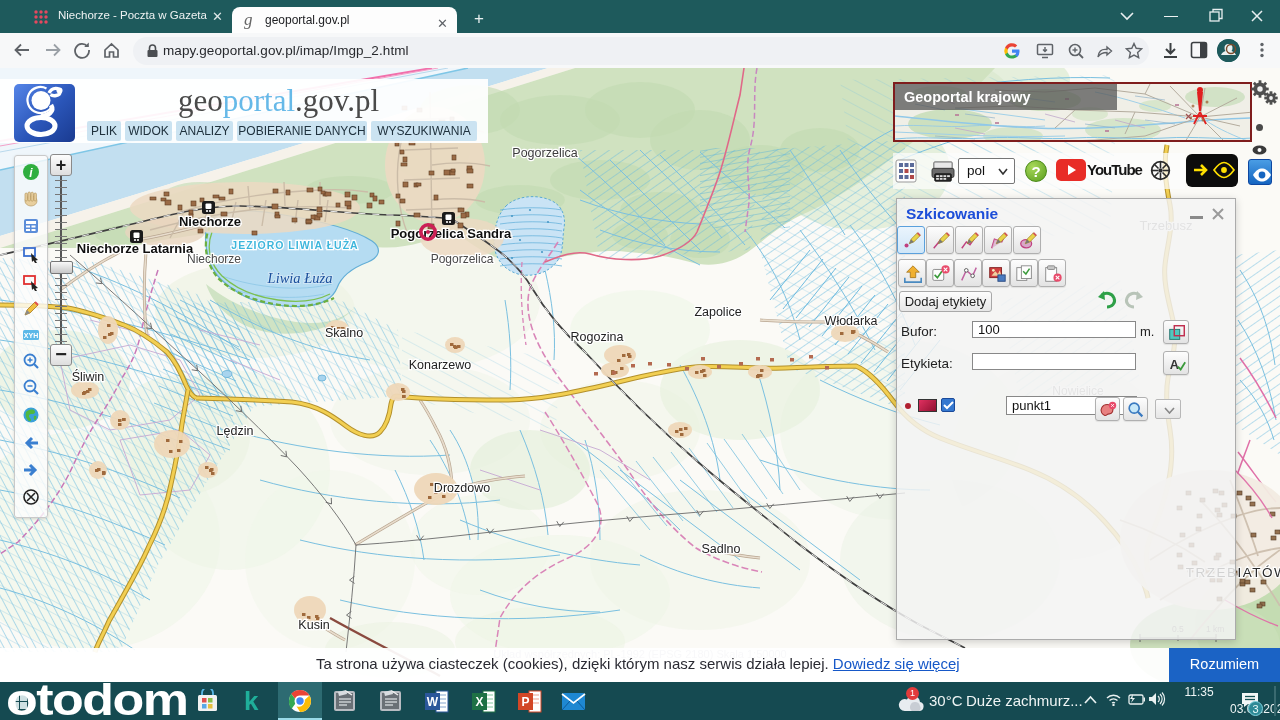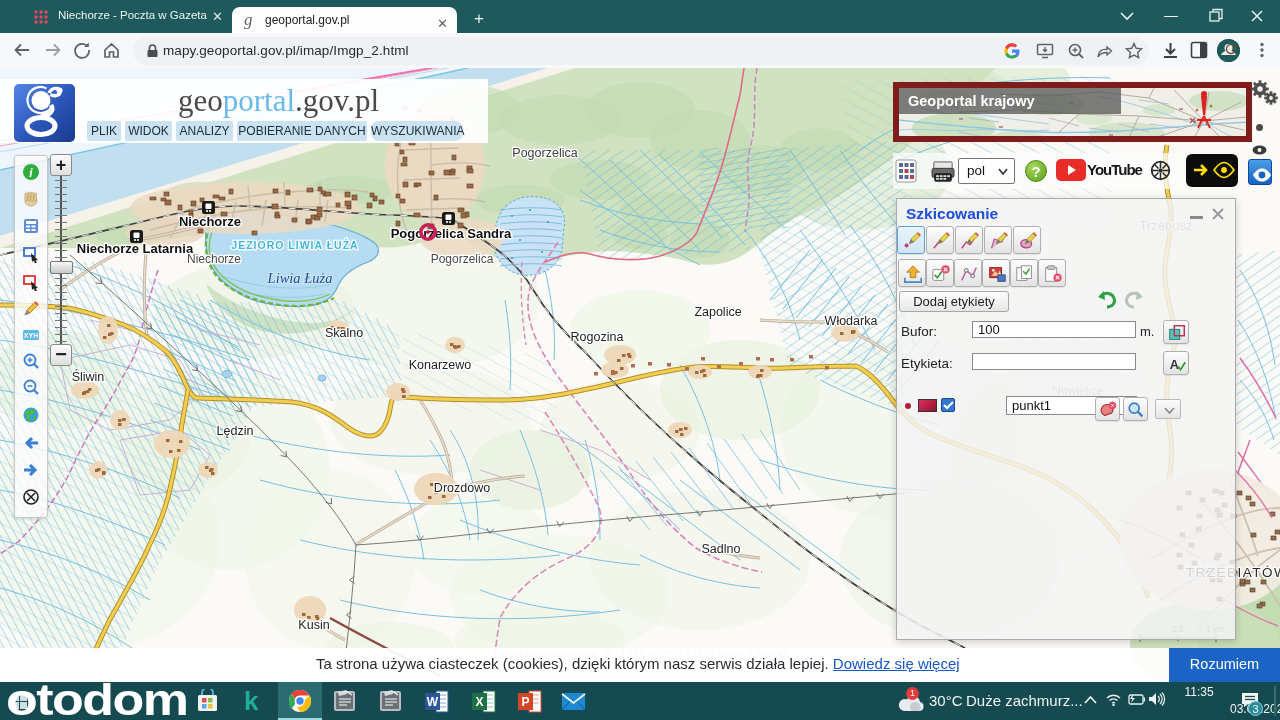--- a/index.html
+++ b/index.html
@@ -610,21 +610,21 @@
 <circle cx="45.5" cy="6.5" r="3" fill="#fff"></circle>
 <path d="M37,21 C41,28 34,31.5 27,32.5" fill="none" stroke="#fff" stroke-width="4.6"></path>
 <ellipse cx="27" cy="42" rx="14" ry="8.5" fill="none" stroke="#fff" stroke-width="5"></ellipse>
 </svg>
     </div>
 <div class="abs" style="left:178px;top:83px;font-family:'Liberation Serif',serif;font-size:31px;color:#4a4a4a;"><span>geo</span><span style="color:#66b9e8">portal</span><span>.gov.pl</span></div>
 <div class="abs" style="left:87px;top:121px;width:34px;height:20px;background:#cbe3f1;border-radius:2px;font-size:12px;color:#20323e;text-align:center;line-height:20px;white-space:nowrap;">PLIK</div>
 <div class="abs" style="left:125px;top:121px;width:47px;height:20px;background:#cbe3f1;border-radius:2px;font-size:12px;color:#20323e;text-align:center;line-height:20px;white-space:nowrap;">WIDOK</div>
 <div class="abs" style="left:176px;top:121px;width:57px;height:20px;background:#cbe3f1;border-radius:2px;font-size:12px;color:#20323e;text-align:center;line-height:20px;white-space:nowrap;">ANALIZY</div>
 <div class="abs" style="left:237px;top:121px;width:130px;height:20px;background:#cbe3f1;border-radius:2px;font-size:12px;color:#20323e;text-align:center;line-height:20px;white-space:nowrap;">POBIERANIE DANYCH</div>
-<div class="abs" style="left:371px;top:121px;width:92px;height:20px;background:#cbe3f1;border-radius:8px;font-size:12px;color:#20323e;text-align:center;line-height:20px;white-space:nowrap;">WYSZUKIWANIA</div>
+<div class="abs" style="left:371px;top:121px;width:106px;height:20px;background:#cbe3f1;border-radius:2px;font-size:12px;color:#20323e;text-align:center;line-height:20px;white-space:nowrap;">WYSZUKIWANIA</div>
 <div class="abs" style="left:14px;top:155px;width:34px;height:363px;background:rgba(252,252,252,0.8);border:1px solid #c9c9c9;border-radius:3px;box-shadow:0 1px 3px rgba(0,0,0,0.15);"></div>
 <svg class="abs" style="left:22px;top:163px" width="18" height="18" viewBox="0 0 18 18">
       <circle cx="9" cy="9" r="8" fill="#2fae3f"></circle>
       <text x="9" y="13.5" font-size="12" font-weight="bold" fill="#fff" text-anchor="middle" font-style="italic">i</text>
     </svg>
 <svg class="abs" style="left:22px;top:190px" width="18" height="18" viewBox="0 0 18 18">
       <g fill="#e8cf9e" stroke="#b89a60" stroke-width="0.7">
         <ellipse cx="9" cy="11" rx="6" ry="5"></ellipse>
         <rect x="3" y="3" width="2.4" height="8" rx="1.2"></rect>
         <rect x="6" y="2" width="2.4" height="9" rx="1.2"></rect>
@@ -704,21 +704,21 @@
     <div class="abs" style="left:55px;top:292px;width:12px;height:1px;background:#777;"></div>
     <div class="abs" style="left:55px;top:299px;width:12px;height:1px;background:#777;"></div>
     <div class="abs" style="left:55px;top:306px;width:12px;height:1px;background:#777;"></div>
     <div class="abs" style="left:55px;top:313px;width:12px;height:1px;background:#777;"></div>
     <div class="abs" style="left:55px;top:320px;width:12px;height:1px;background:#777;"></div>
     <div class="abs" style="left:55px;top:327px;width:12px;height:1px;background:#777;"></div>
     <div class="abs" style="left:55px;top:334px;width:12px;height:1px;background:#777;"></div>
     <div class="abs" style="left:55px;top:341px;width:12px;height:1px;background:#777;"></div>
 <div class="abs" style="left:50px;top:261px;width:23px;height:13px;background:linear-gradient(#f8f8f8,#c8c8c8);border:1px solid #777;border-radius:2px;"></div>
 <div class="abs" style="left:50px;top:344px;width:22px;height:22px;background:linear-gradient(#fdfdfd,#dedede);border:1px solid #8a8a8a;border-radius:3px;font-size:20px;font-weight:bold;color:#222;text-align:center;line-height:18px;">−</div>
-<div class="abs" style="left:893px;top:82px;width:359px;height:60px;border:6px solid #7f1d1d;overflow:hidden;background:#eef0e8;">
+<div class="abs" style="left:893px;top:82px;width:359px;height:60px;border:2px solid #7f1d1d;overflow:hidden;background:#eef0e8;">
 <svg width="359" height="60" viewBox="0 0 359 60">
 <rect width="359" height="60" fill="#f0efe7"></rect>
 <ellipse cx="55" cy="40" rx="42" ry="15" fill="#cde0bf"></ellipse>
         <ellipse cx="150" cy="16" rx="36" ry="11" fill="#cde0bf"></ellipse>
         <ellipse cx="228" cy="46" rx="38" ry="12" fill="#d6e5ca"></ellipse>
         <ellipse cx="118" cy="52" rx="30" ry="9" fill="#d6e5ca"></ellipse>
         <ellipse cx="320" cy="13" rx="30" ry="10" fill="#d2e2c6"></ellipse>
         <ellipse cx="44" cy="10" rx="28" ry="8" fill="#d6e5ca"></ellipse>
         <ellipse cx="195" cy="30" rx="18" ry="7" fill="#dce8d0"></ellipse>
         <ellipse cx="260" cy="22" rx="16" ry="6" fill="#d8e6cc"></ellipse>
@@ -940,21 +940,21 @@
       </svg>
     </div>
 <div class="abs" style="left:1038px;top:259px;width:28px;height:28px;background:linear-gradient(#fdfdfd,#e3e3e3);border:1px solid #b0b0b0;border-radius:3px;box-shadow:0 1px 1px rgba(0,0,0,0.08);">
       <svg class="abs" style="left:4px;top:4px" width="20" height="20" viewBox="0 0 22 22">
         <rect x="3" y="4" width="12" height="15" fill="#fdfdfd" stroke="#888"></rect>
         <rect x="5" y="2" width="8" height="4" rx="1" fill="#c8c8c8" stroke="#888"></rect>
         <circle cx="16" cy="15" r="4.5" fill="#e84a6a"></circle>
         <path d="M14,13 L18,17 M18,13 L14,17" stroke="#fff" stroke-width="1.2"></path>
       </svg>
     </div>
-<div class="abs" style="left:899px;top:291px;width:110px;height:21px;background:linear-gradient(#fdfdfd,#e6e6e6);border:1px solid #a8a8a8;border-radius:3px;font-size:13px;color:#222;text-align:center;line-height:20px;">Dodaj etykiety</div>
+<div class="abs" style="left:899px;top:291px;width:93px;height:21px;background:linear-gradient(#fdfdfd,#e6e6e6);border:1px solid #a8a8a8;border-radius:3px;font-size:13px;color:#222;text-align:center;line-height:20px;">Dodaj etykiety</div>
 <svg class="abs" style="left:1096px;top:291px" width="23" height="20" viewBox="0 0 23 20">
       <path d="M6,4 C10,1 16,2 18,7 C20,12 16,16 11,16" fill="none" stroke="#2fa048" stroke-width="3"></path>
       <path d="M8,0 L2,6 L9,9 Z" fill="#2fa048"></path>
     </svg>
 <svg class="abs" style="left:1122px;top:291px" width="23" height="20" viewBox="0 0 23 20">
       <path d="M17,4 C13,1 7,2 5,7 C3,12 7,16 12,16" fill="none" stroke="#b8c4b8" stroke-width="3"></path>
       <path d="M15,0 L21,6 L14,9 Z" fill="#b8c4b8"></path>
     </svg>
 <div class="abs" style="left:901px;top:324px;font-size:13.5px;color:#222;">Bufor:</div>
 <div class="abs" style="left:972px;top:321px;width:164px;height:17px;background:#fff;border:1px solid #888;font-size:13px;color:#111;line-height:16px;padding-left:5px;">100</div>

